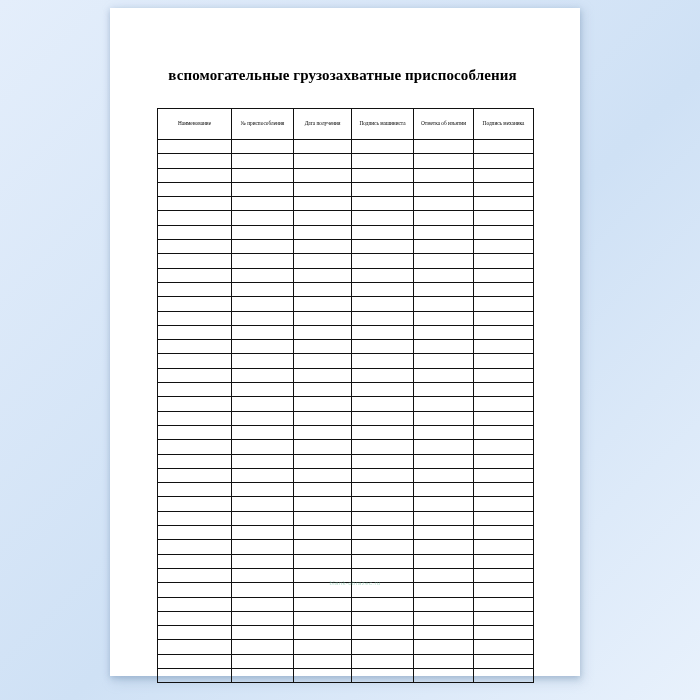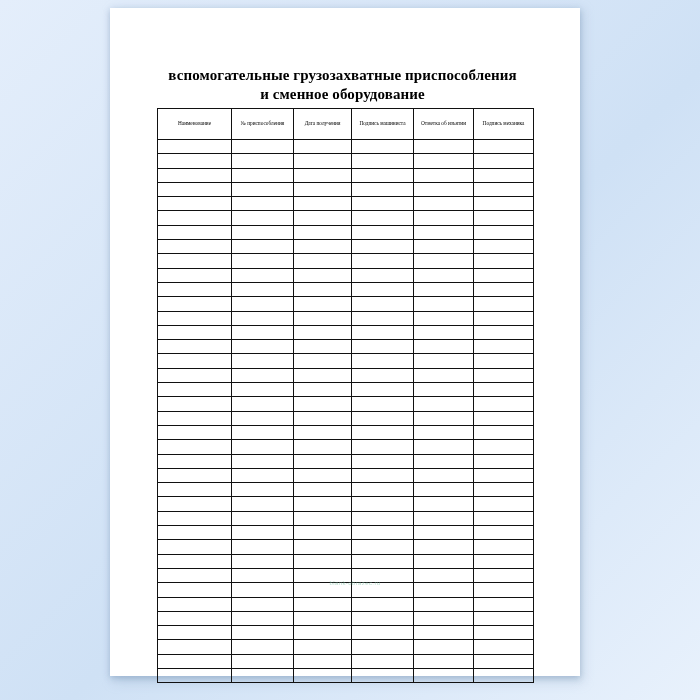--- a/index.html
+++ b/index.html
@@ -95,21 +95,20 @@
 </head>
 <body>
 
 <div class="canvas">
   <div class="page-shadow"></div>
 
   <div class="page">
 
     <div class="doc-title">
       <span>вспомогательные грузозахватные приспособления</span>
-      <span class="line2">и сменное оборудование</span>
     </div>
 
     <table class="register">
       <colgroup>
           <col style="width: 74px;">
           <col style="width: 62px;">
           <col style="width: 58px;">
           <col style="width: 62px;">
           <col style="width: 60px;">
           <col style="width: 60px;">

